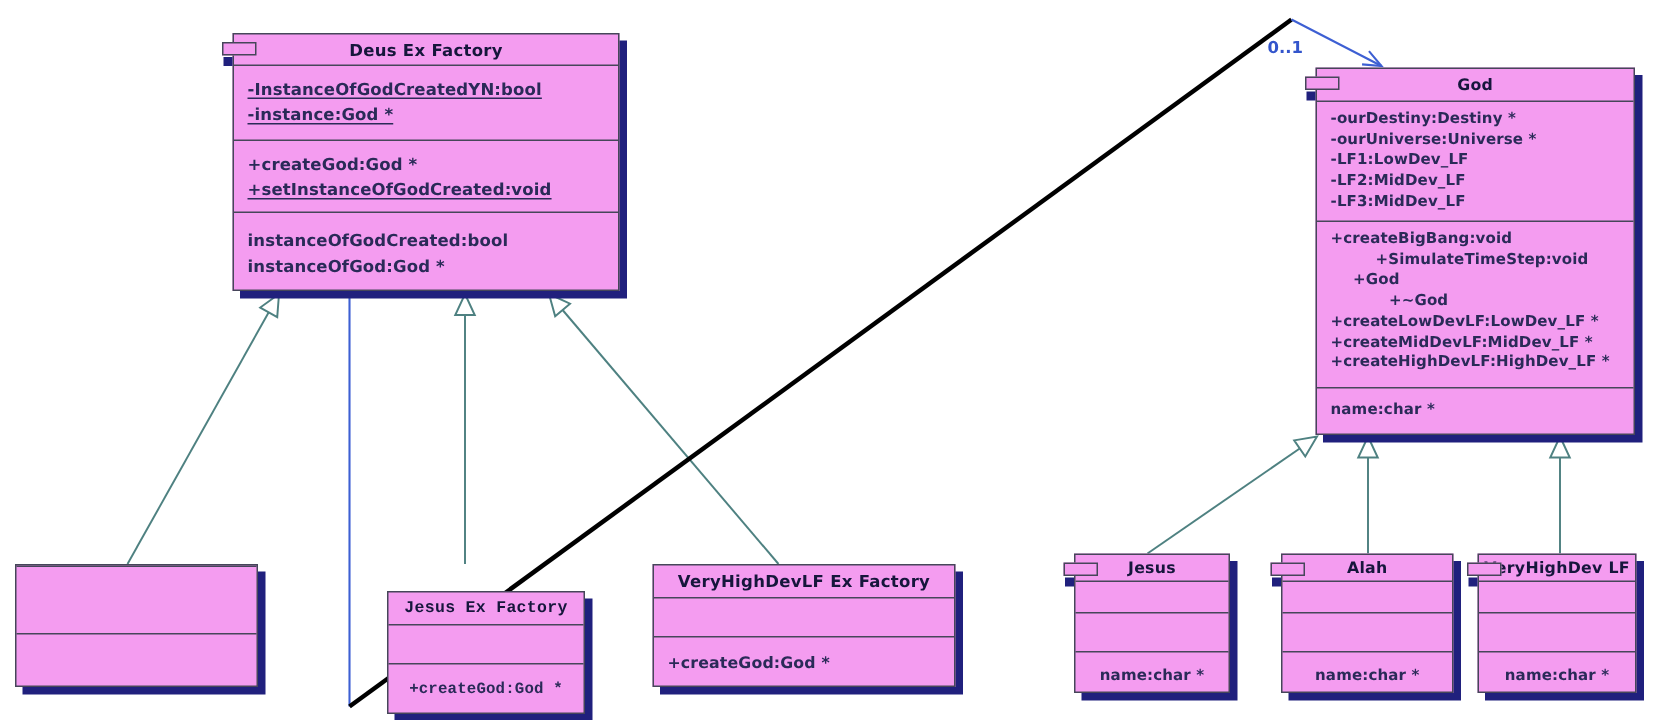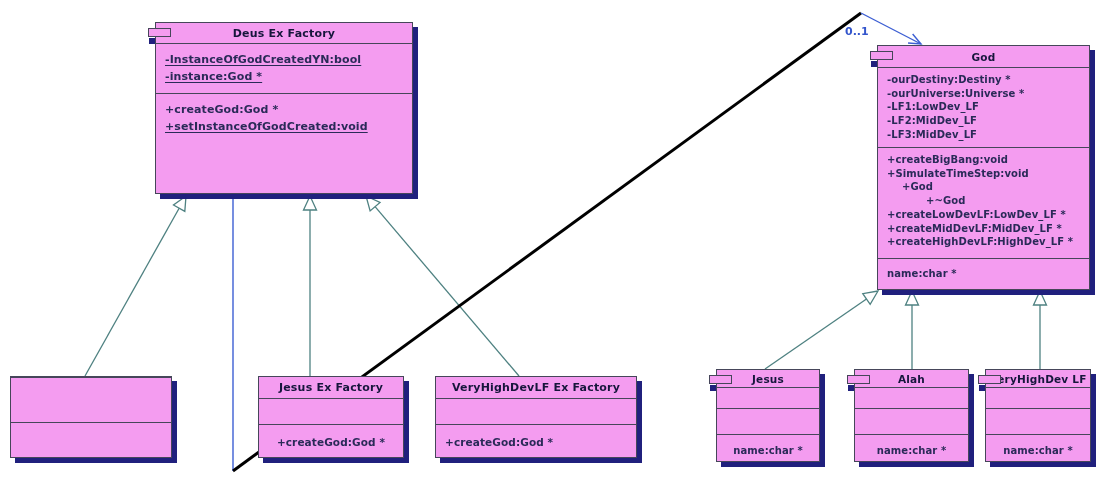--- a/index.html
+++ b/index.html
@@ -72,53 +72,57 @@
         <div class="class-icon-square"></div>
         <div class="class-title" style="height: 20px; font-size: 11px;">Deus Ex Factory</div>
         <div class="compartment" style="height: 50px; padding-top: 7px;">
           <div class="member u" style="line-height: 17px;">-InstanceOfGodCreatedYN:bool</div>
           <div class="member u" style="line-height: 17px;">-instance:God *</div>
         </div>
         <div class="compartment" style="height: 48px; padding-top: 7px;">
           <div class="member" style="line-height: 17px;">+createGod:God *</div>
           <div class="member u" style="line-height: 17px;">+setInstanceOfGodCreated:void</div>
         </div>
+        <div class="compartment" style="padding-top: 10px;">
+          <div class="member" style="line-height: 17px;">instanceOfGodCreated:bool</div>
+          <div class="member" style="line-height: 17px;">instanceOfGod:God *</div>
+        </div>
       </div>
       <div class="class-box" style="left: 877px; top: 45px; width: 213px; height: 245px; font-size: 10px;">
         <div class="class-icon"></div>
         <div class="class-icon-square"></div>
         <div class="class-title" style="height: 21px; font-size: 10.5px;">God</div>
         <div class="compartment" style="height: 80px; padding-top: 5px;">
           <div class="member" style="line-height: 13.7px;">-ourDestiny:Destiny *</div>
           <div class="member" style="line-height: 13.7px;">-ourUniverse:Universe *</div>
           <div class="member" style="line-height: 13.7px;">-LF1:LowDev_LF</div>
           <div class="member" style="line-height: 13.7px;">-LF2:MidDev_LF</div>
           <div class="member" style="line-height: 13.7px;">-LF3:MidDev_LF</div>
         </div>
         <div class="compartment" style="height: 111px; padding-top: 5px;">
           <div class="member" style="line-height: 13.7px;">+createBigBang:void</div>
-          <div class="member" style="line-height: 13.7px;">+SimulateTimeStep:void</div>
+          <div class="member" style="line-height: 13.7px; text-align: center;">+SimulateTimeStep:void</div>
           <div class="member" style="line-height: 13.7px; padding-left: 24px;">+God</div>
           <div class="member" style="line-height: 13.7px; padding-left: 48px;">+~God</div>
           <div class="member" style="line-height: 13.7px;">+createLowDevLF:LowDev_LF *</div>
           <div class="member" style="line-height: 13.7px;">+createMidDevLF:MidDev_LF *</div>
           <div class="member" style="line-height: 13.7px;">+createHighDevLF:HighDev_LF *</div>
         </div>
         <div class="compartment" style="padding-top: 8px;">
           <div class="member" style="line-height: 13.7px;">name:char *</div>
         </div>
       </div>
       <div class="class-box" style="left: 10px; top: 376px; width: 162px; height: 82px; font-size: 10.5px; gap: 44px;">
         <div class="class-title" style="height: 21px; font-size: 11px;">Alah Ex Factory</div>
         <div class="compartment" style="height: 26px; padding-top: 0px;"></div>
         <div class="compartment center" style="padding-top: 9px;">
           <div class="member" style="line-height: 16px;">+createGod:God *</div>
         </div>
       </div>
-      <div class="class-box" style="left: 258px; top: 376px; width: 146px; height: 82px; font-size: 10.5px;">
+      <div class="class-box" style="left: 258px; top: 394px; width: 132px; height: 82px; font-size: 10.5px; font-family: Liberation Mono, monospace;">
         <div class="class-title" style="height: 21px; font-size: 11px;">Jesus Ex Factory</div>
         <div class="compartment" style="height: 26px; padding-top: 0px;"></div>
         <div class="compartment center" style="padding-top: 9px;">
           <div class="member" style="line-height: 16px;">+createGod:God *</div>
         </div>
       </div>
       <div class="class-box" style="left: 435px; top: 376px; width: 202px; height: 82px; font-size: 10.5px;">
         <div class="class-title" style="height: 21px; font-size: 11px;">VeryHighDevLF Ex Factory</div>
         <div class="compartment" style="height: 26px; padding-top: 0px;"></div>
         <div class="compartment" style="padding-top: 9px;">

